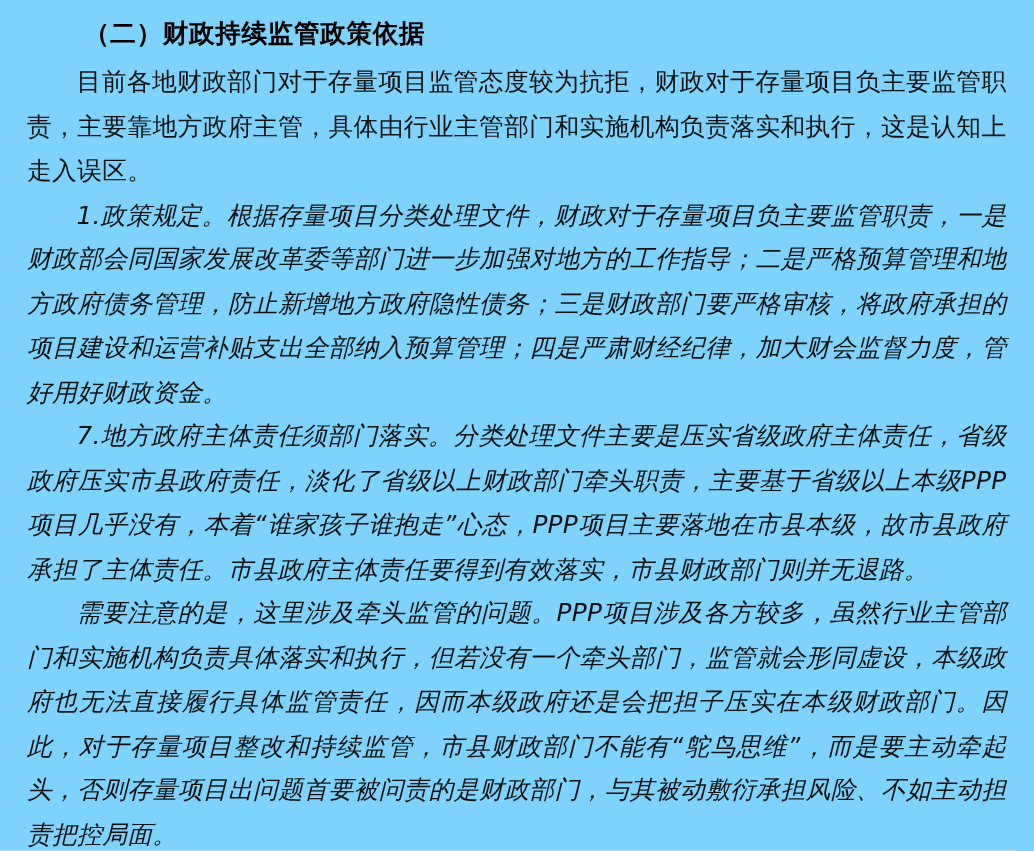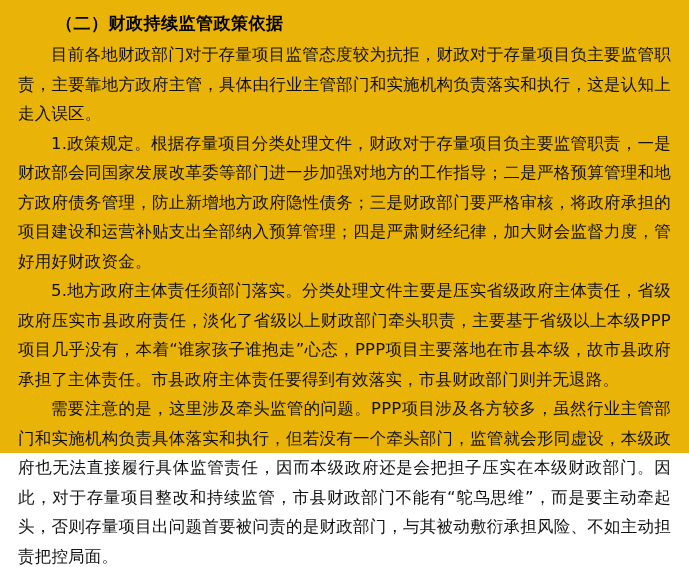--- a/index.html
+++ b/index.html
@@ -10,23 +10,23 @@
   body {
     width: 689px;
     height: 567px;
     overflow: hidden;
     font-family: "DejaVu Sans", "Liberation Sans", sans-serif;
     color: #1a1a1a;
   }
   .page {
     box-sizing: border-box;
     width: 689px;
-    height: 453px;
+    height: 567px;
     padding: 8px 18px 0 18px;
-    background: #eab308;
+    background: #7dd3fc;
   }
   .heading {
     font-size: 17px;
     font-weight: bold;
     line-height: 30px;
     margin: 0 0 2px 0;
     padding-left: 38px;
     letter-spacing: 0.5px;
     color: #000000;
   }
@@ -35,24 +35,25 @@
     line-height: 29.5px;
     margin: 0;
     text-align: justify;
     text-justify: inter-ideograph;
     text-indent: 2em;
     letter-spacing: 0.2px;
     color: #111111;
   }
   .para + .para {
     margin-top: 0px;
+    font-style: italic;
   }
 </style>
 </head>
 <body>
 
 <div class="page">
   <h2 class="heading">（二）财政持续监管政策依据</h2>
   <p class="para">目前各地财政部门对于存量项目监管态度较为抗拒，财政对于存量项目负主要监管职责，主要靠地方政府主管，具体由行业主管部门和实施机构负责落实和执行，这是认知上走入误区。</p>
   <p class="para">1.政策规定。根据存量项目分类处理文件，财政对于存量项目负主要监管职责，一是财政部会同国家发展改革委等部门进一步加强对地方的工作指导；二是严格预算管理和地方政府债务管理，防止新增地方政府隐性债务；三是财政部门要严格审核，将政府承担的项目建设和运营补贴支出全部纳入预算管理；四是严肃财经纪律，加大财会监督力度，管好用好财政资金。</p>
-  <p class="para">5.地方政府主体责任须部门落实。分类处理文件主要是压实省级政府主体责任，省级政府压实市县政府责任，淡化了省级以上财政部门牵头职责，主要基于省级以上本级PPP项目几乎没有，本着“谁家孩子谁抱走”心态，PPP项目主要落地在市县本级，故市县政府承担了主体责任。市县政府主体责任要得到有效落实，市县财政部门则并无退路。</p>
+  <p class="para">7.地方政府主体责任须部门落实。分类处理文件主要是压实省级政府主体责任，省级政府压实市县政府责任，淡化了省级以上财政部门牵头职责，主要基于省级以上本级PPP项目几乎没有，本着“谁家孩子谁抱走”心态，PPP项目主要落地在市县本级，故市县政府承担了主体责任。市县政府主体责任要得到有效落实，市县财政部门则并无退路。</p>
   <p class="para">需要注意的是，这里涉及牵头监管的问题。PPP项目涉及各方较多，虽然行业主管部门和实施机构负责具体落实和执行，但若没有一个牵头部门，监管就会形同虚设，本级政府也无法直接履行具体监管责任，因而本级政府还是会把担子压实在本级财政部门。因此，对于存量项目整改和持续监管，市县财政部门不能有“鸵鸟思维”，而是要主动牵起头，否则存量项目出问题首要被问责的是财政部门，与其被动敷衍承担风险、不如主动担责把控局面。</p>
 </div>
 
 </body></html>

